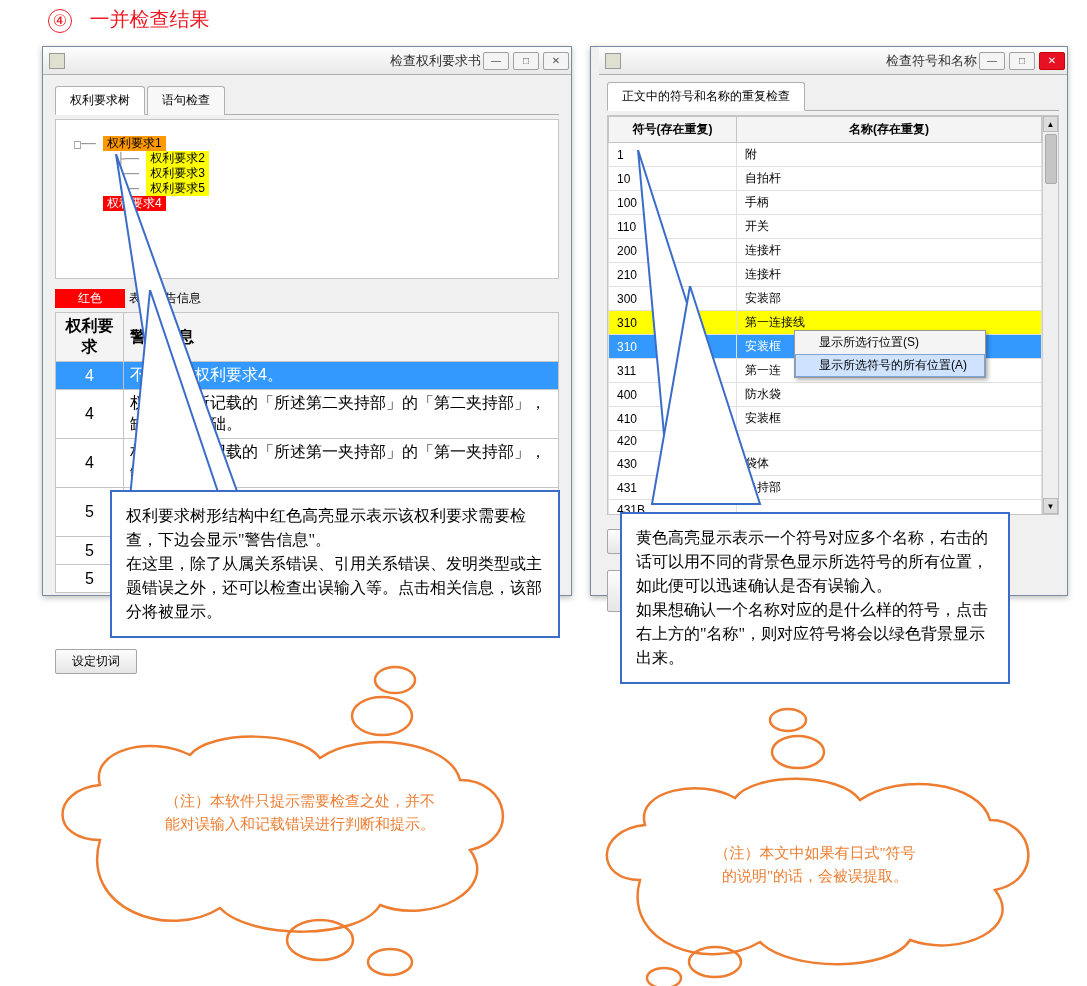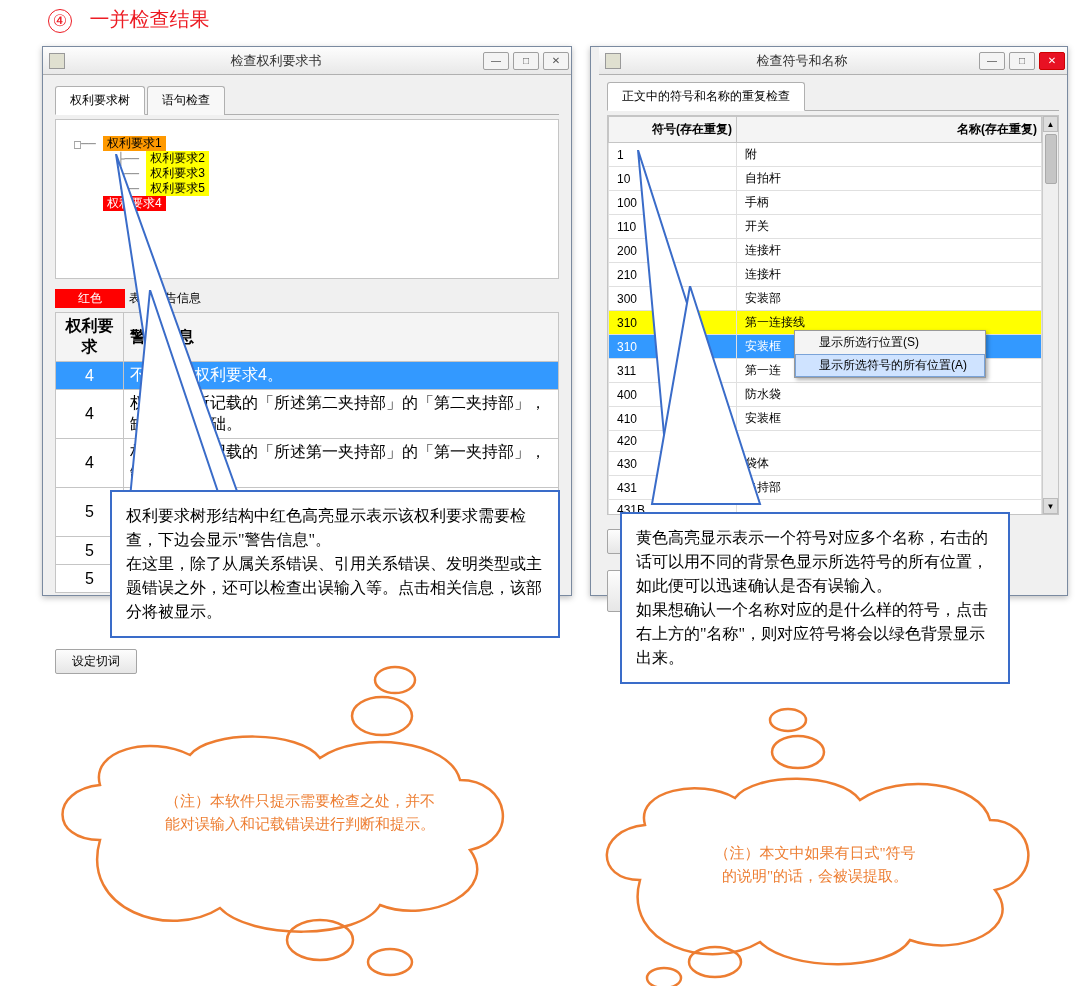--- a/index.html
+++ b/index.html
@@ -22,21 +22,21 @@
     box-shadow: 0 2px 6px rgba(0,0,0,0.25);
   }
   .dialog-left { left:42px; top:46px; width:530px; height:550px; }
   .dialog-right{ left:590px; top:46px; width:478px; height:550px;padding-left:8px; }
 
   .titlebar {
     height:28px; background:linear-gradient(#fdfdfd,#e8e8e8);
     display:flex; align-items:center; border-bottom:1px solid #b0b0b0;
   }
   .titlebar .icon { width:16px; height:16px; margin:0 6px; background:#e0e0d0; border:1px solid #999; }
-  .titlebar .title { flex:1; text-align:center; font-size:13px; color:#333; }
+  .titlebar .title { flex:1; text-align:right; font-size:13px; color:#333; }
   .titlebar .winbtns { display:flex; }
   .winbtn { width:26px; height:18px; margin:0 2px; border:1px solid #a0a0a0; border-radius:2px; background:#f4f4f4; display:flex; align-items:center; justify-content:center; font-size:10px; color:#555;}
   .winbtn.close { background:#e81123; color:#fff; border-color:#c00;}
   
   .inner { padding:10px 12px; }
 
   .tabbar { display:flex; border-bottom:1px solid #b0b0b0; margin-bottom:4px;}
   .tab { padding:5px 14px; border:1px solid #b0b0b0; border-bottom:none; background:#f8f8f8; margin-right:2px; border-radius:3px 3px 0 0; position:relative; top:1px;}
   .tab.active { background:#fff; border-bottom:1px solid #fff;}
 
@@ -61,21 +61,21 @@
   .warn-table td.faded { color:#888; }
 
   .btn { background:linear-gradient(#fdfdfd,#e6e6e6); border:1px solid #a5a5a5; border-radius:2px; padding:3px 16px; font-size:12px;}
 
   .right-inner { padding:6px 8px; }
   .sym-table-wrap { border:1px solid #c5c5c5; background:#fff; height:400px; overflow:hidden; position:relative;}
   .scrollbar { position:absolute; right:0; top:0; width:16px; height:100%; background:#efefef; border-left:1px solid #ccc;}
   .scrollbar .sbtn { height:16px; background:#ddd; border:1px solid #bbb; display:flex; align-items:center; justify-content:center; font-size:8px;}
   .scrollbar .thumb { position:absolute; top:18px; left:2px; width:12px; height:50px; background:#c5c5c5; border:1px solid #aaa; border-radius:2px;}
   .sym-table { width: calc(100% - 16px); border-collapse:collapse;}
-  .sym-table th { background:#f4f4f4; border:1px solid #c5c5c5; padding:4px; font-weight:bold;text-align:right;}
+  .sym-table th { background:#f4f4f4; border:1px solid #c5c5c5; padding:4px; font-weight:bold;}
   .sym-table th:first-child { width:128px;}
   .sym-table td { border:1px solid #e0e0e0; padding:3px 8px;}
   .sym-table tr.hl-yellow td { background:#ffff00;}
   .sym-table tr.hl-blue td { background:#3399ff; color:#fff;}
 
   .context-menu { position:absolute; background:#f4f4f4; border:1px solid #999; box-shadow:2px 2px 4px rgba(0,0,0,0.3); z-index:10; font-size:12px;}
   .context-menu .mi { padding:3px 18px 3px 24px; white-space:nowrap;}
   .context-menu .mi.sel { background:#cfe3ff; border:1px solid #7aa3d8; padding:2px 17px 2px 23px;}
 
   .callout {

